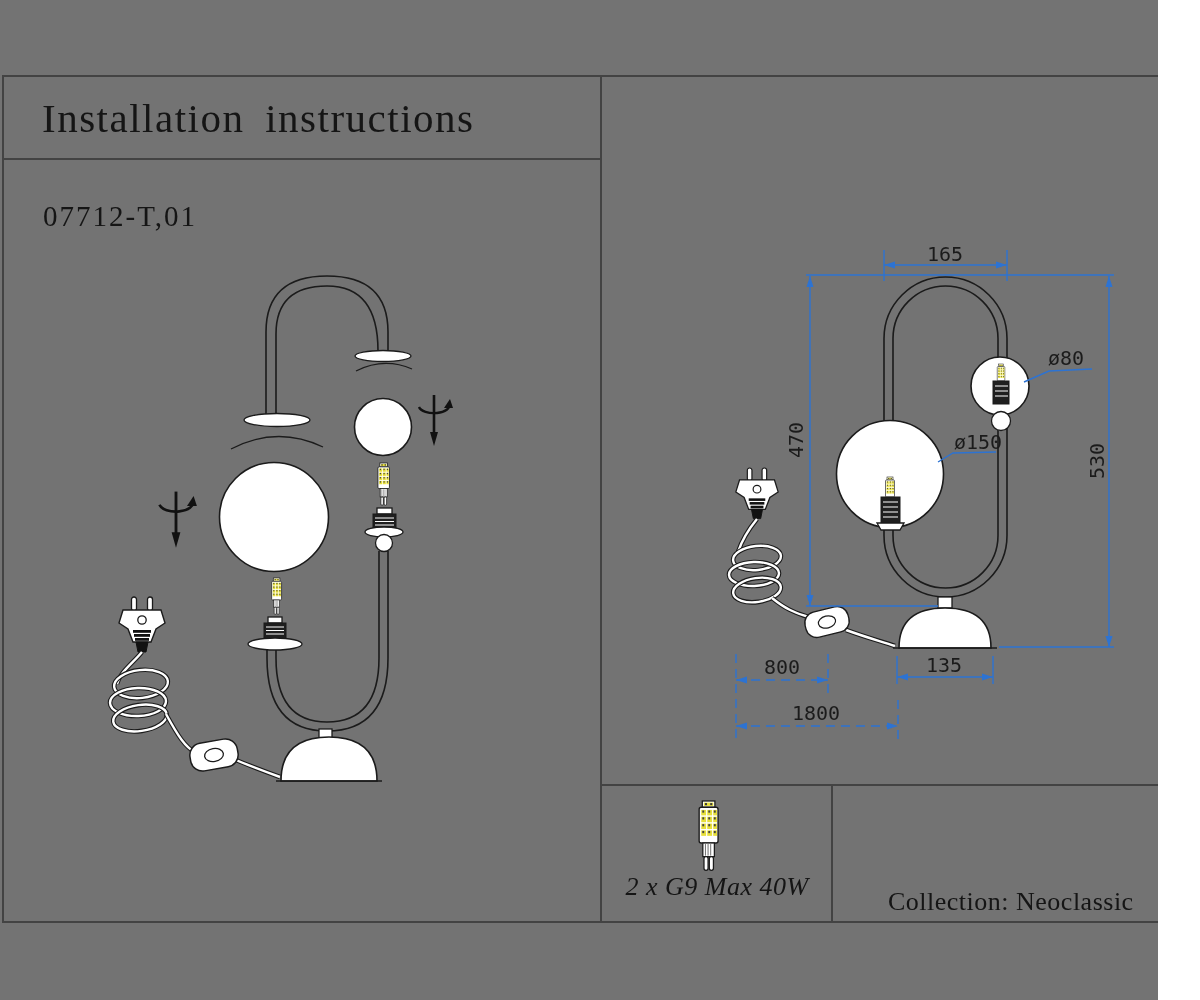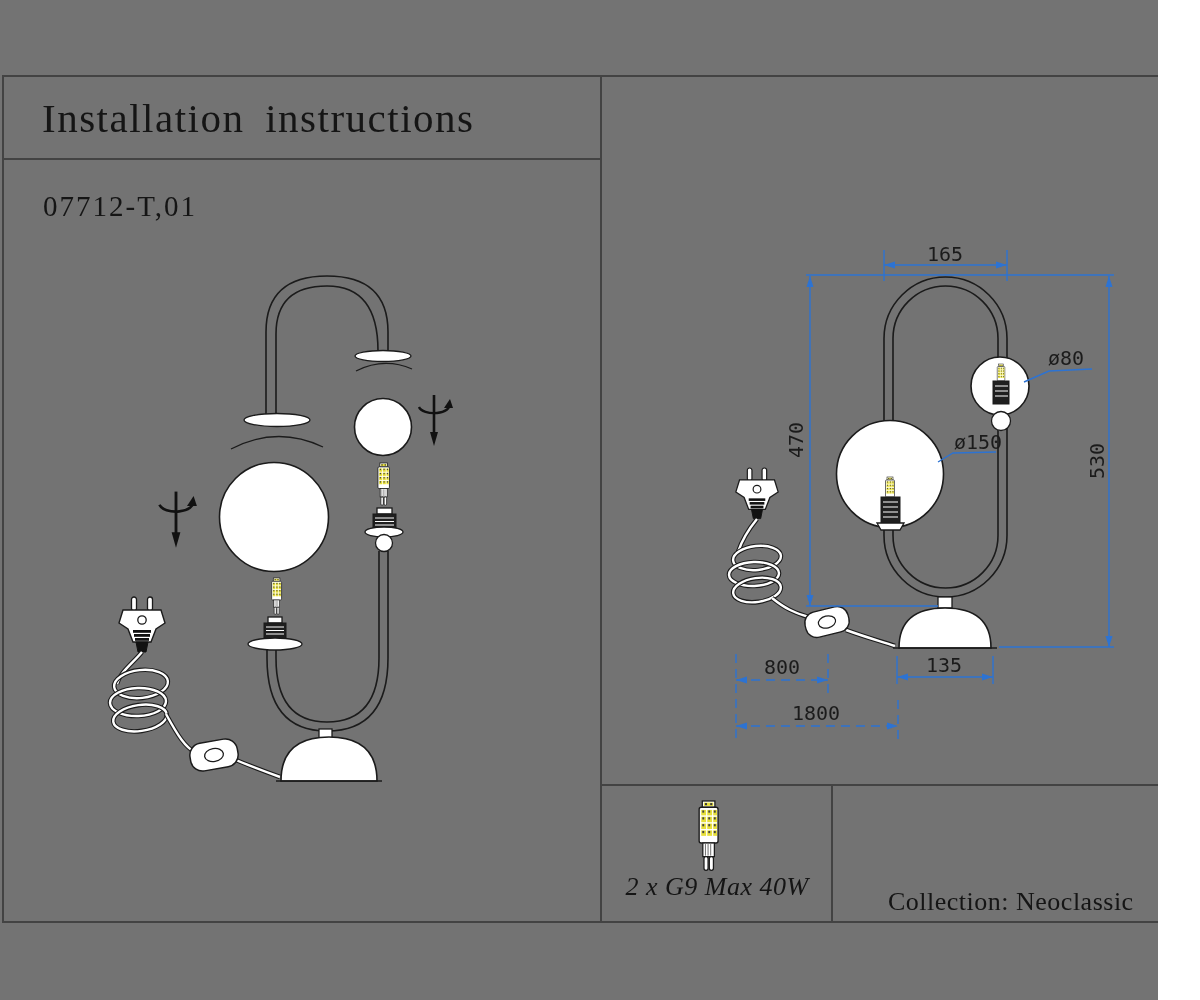--- a/index.html
+++ b/index.html
@@ -4,21 +4,21 @@
 <style>
   html,body{margin:0;padding:0;background:#ffffff;}
   .sheet{position:relative;width:1158px;height:1000px;background:#737373;overflow:hidden;
          font-family:"Liberation Serif",serif;color:#1b1b1b;}
   .panel{position:absolute;box-sizing:border-box;border:2px solid #434343;background:transparent;}
   .left-panel{left:2px;top:75px;width:599px;height:848px;border-right:none;}
   .right-panel{left:600px;top:75px;width:597px;height:848px;}
   .title-strip{position:absolute;box-sizing:border-box;left:2px;top:75px;width:599px;height:85px;
                border:2px solid #434343;border-right:none;display:flex;align-items:center;padding-left:38px;}
   .title-text{font-size:41px;letter-spacing:1.5px;word-spacing:9px;white-space:pre;color:#151515;}
-  .model-text{position:absolute;left:43px;top:190px;font-size:29px;letter-spacing:2px;color:#151515;}
+  .model-text{position:absolute;left:43px;top:200px;font-size:29px;letter-spacing:2px;color:#151515;}
   .info-box{position:absolute;box-sizing:border-box;left:600px;top:784px;width:597px;height:139px;
             border:2px solid #434343;}
   .info-cell-left{position:absolute;box-sizing:border-box;left:600px;top:784px;width:233px;height:139px;
             border-right:2px solid #434343;}
   .bulb-spec{position:absolute;left:612px;top:872px;width:210px;text-align:center;
              font-size:26px;letter-spacing:0.5px;color:#151515;font-style:italic;}
   .info-lines{position:absolute;left:888px;top:799px;font-size:26px;letter-spacing:0.5px;
               line-height:41px;color:#151515;white-space:pre;}
   svg.diagram{position:absolute;left:0;top:0;}
   .ln{stroke:#1b1b1b;fill:none;}

